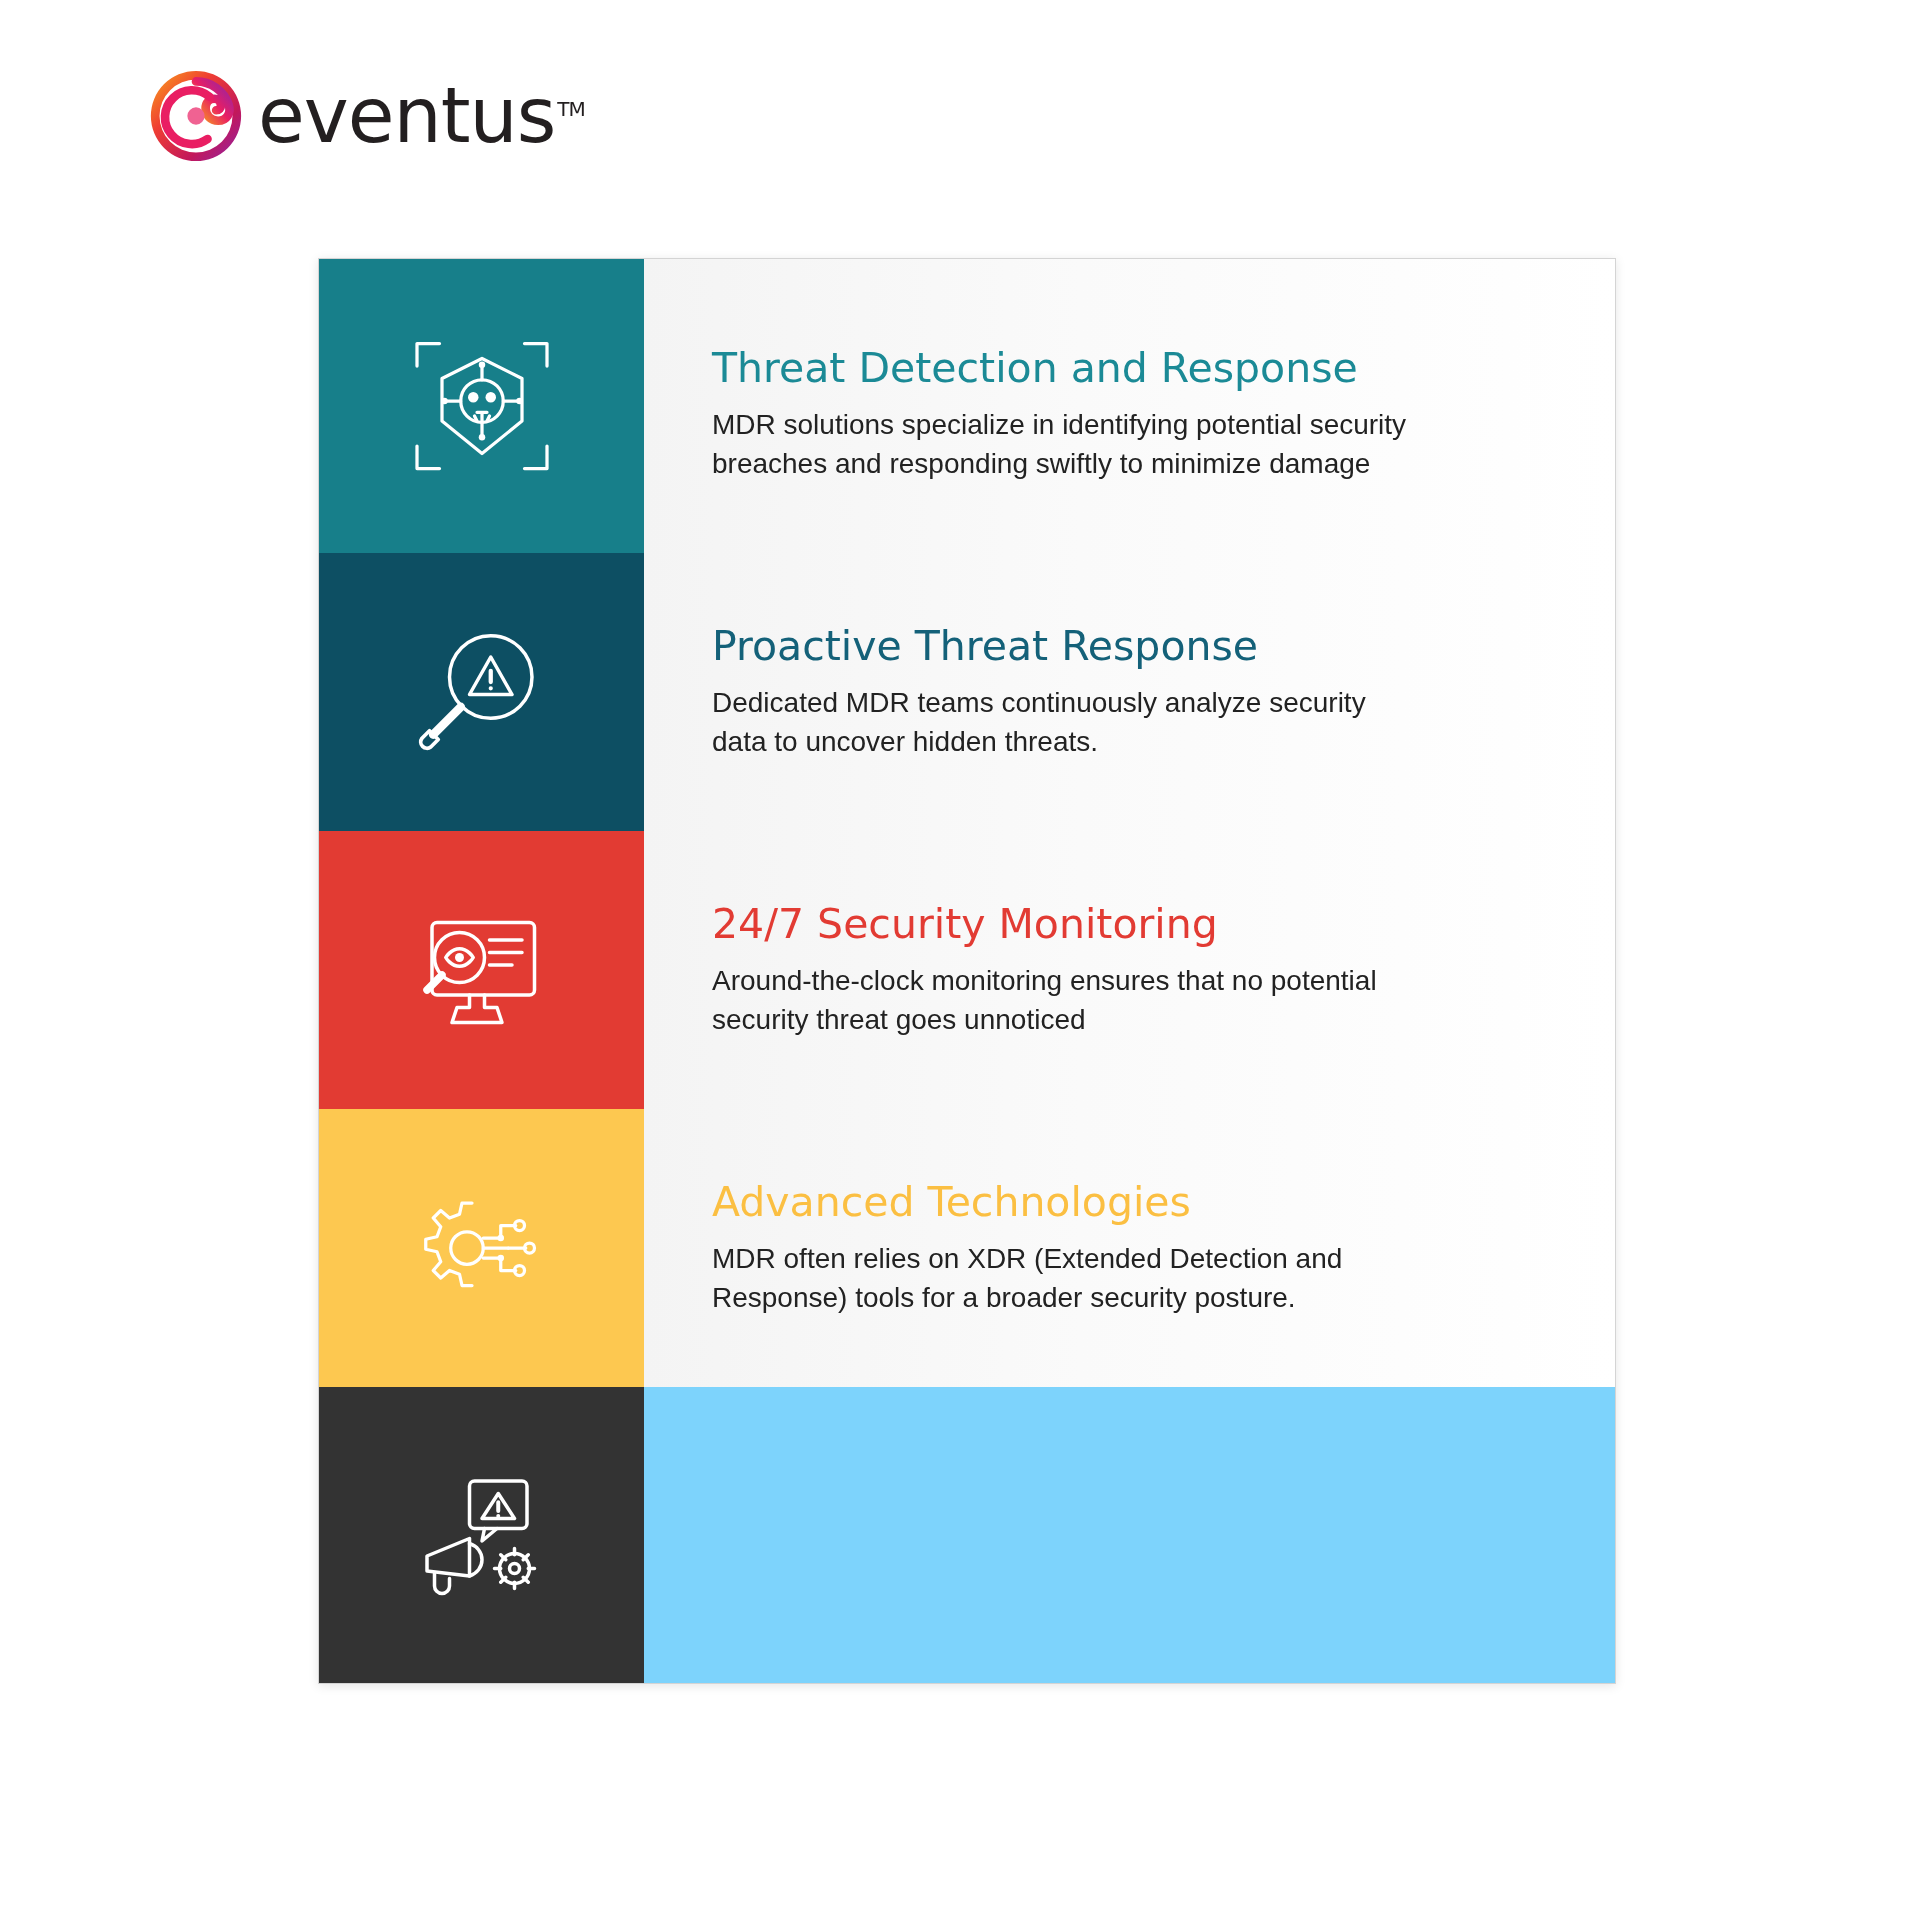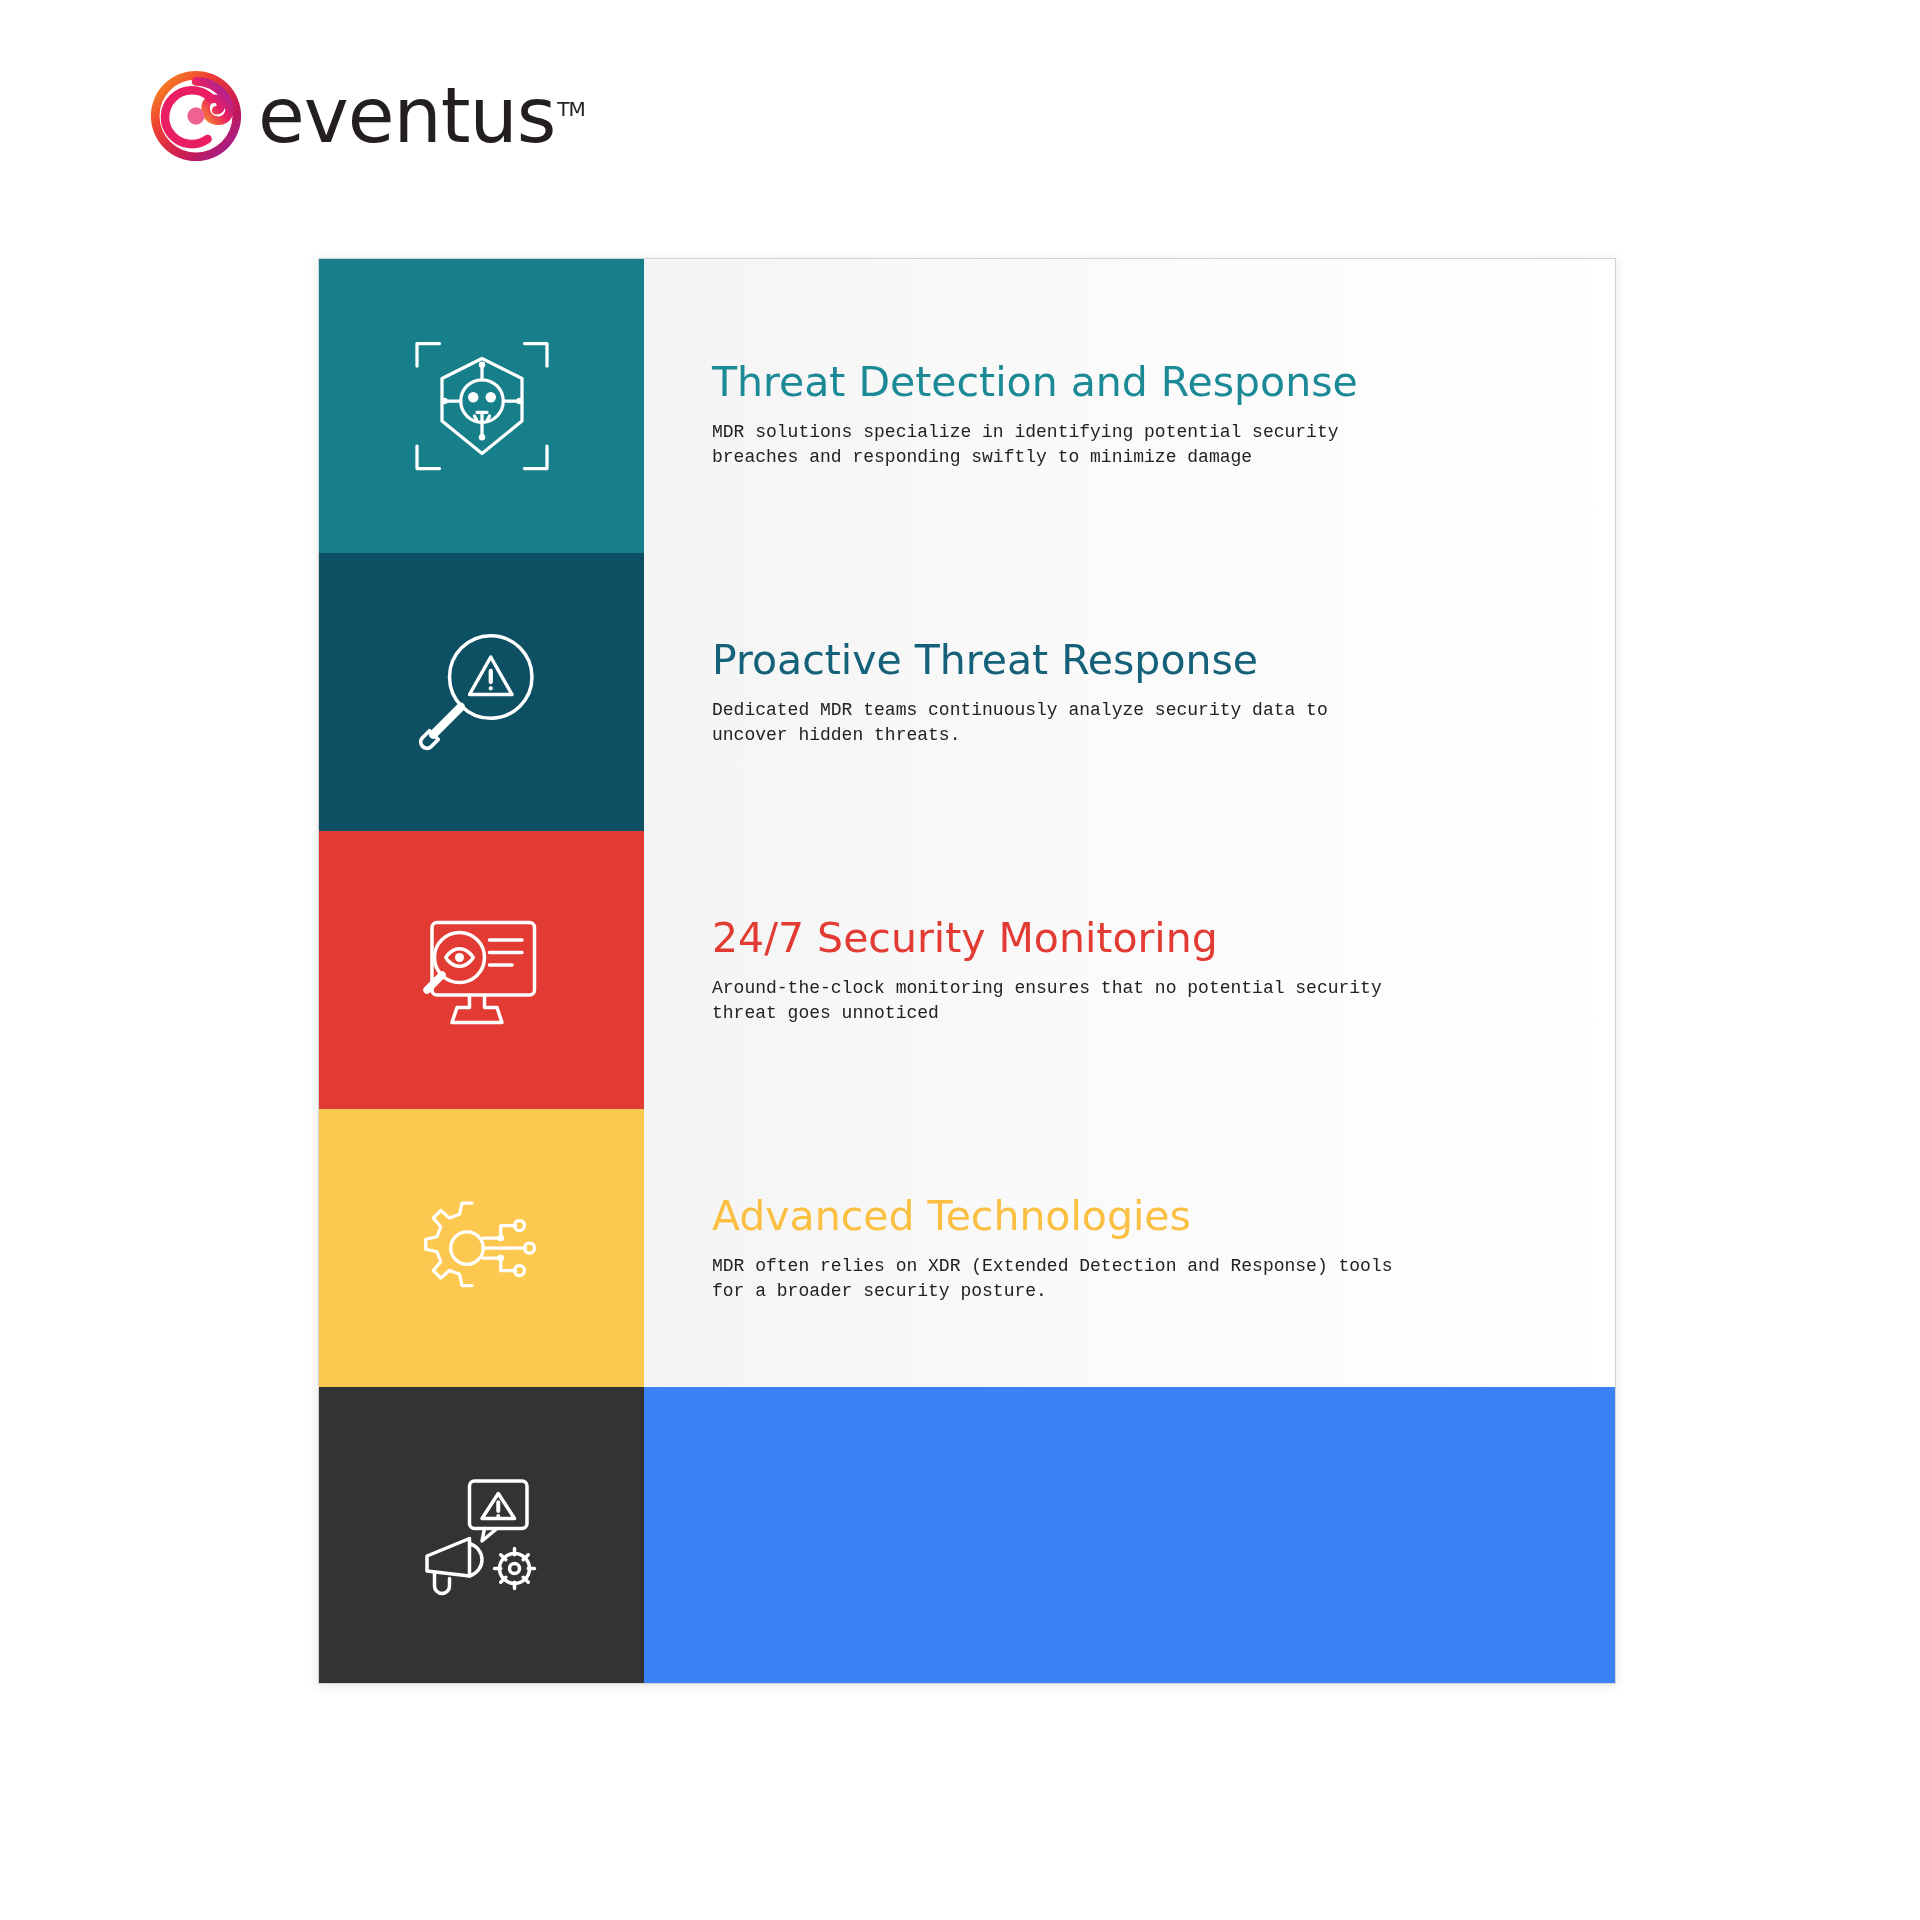--- a/index.html
+++ b/index.html
@@ -45,21 +45,21 @@
     margin-left: 2px;
   }
 
   
   .card {
     position: absolute;
     left: 318px;
     top: 258px;
     width: 1298px;
     height: 1426px;
-    background: #3b82f6;
+    background: #7dd3fc;
     border: 1px solid #d4d4d4;
     box-shadow: 0 2px 10px rgba(0,0,0,0.10);
     box-sizing: border-box;
     overflow: hidden;
   }
   .row {
     display: flex;
     width: 100%;
     box-sizing: border-box;
   }
@@ -80,22 +80,22 @@
     box-sizing: border-box;
   }
   .row-title {
     font-family: "DejaVu Sans", sans-serif;
     font-size: 41px;
     font-weight: 400;
     line-height: 1.15;
     margin: 0 0 14px 0;
   }
   .row-desc {
-    font-family: Liberation Mono, monospace;
-    font-size: 18px;
+    font-family: Liberation Sans, sans-serif;
+    font-size: 28px;
     line-height: 1.36;
     color: #222222;
     margin: 0;
     max-width: 700px;
   }
 
   
   .row-0 { height: 294px; }
   .row-1 { height: 278px; }
   .row-2 { height: 278px; }

